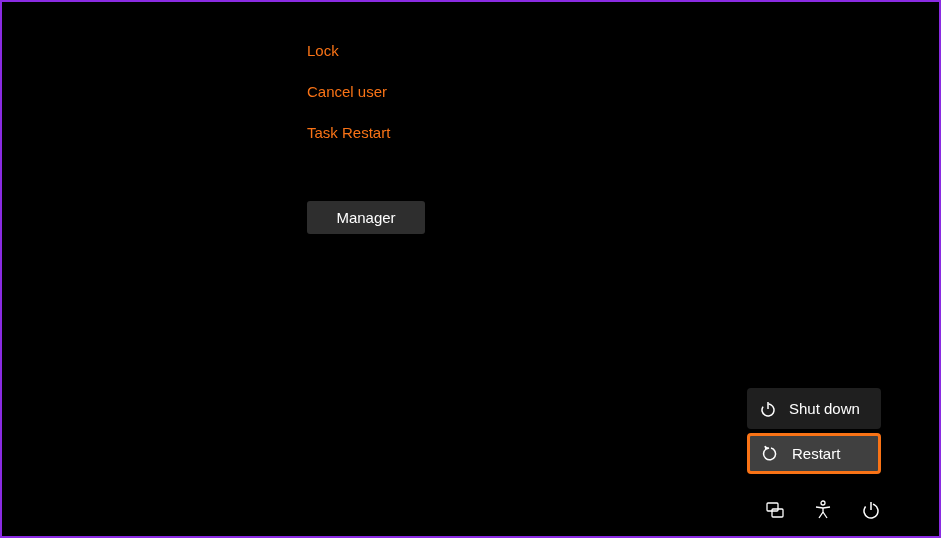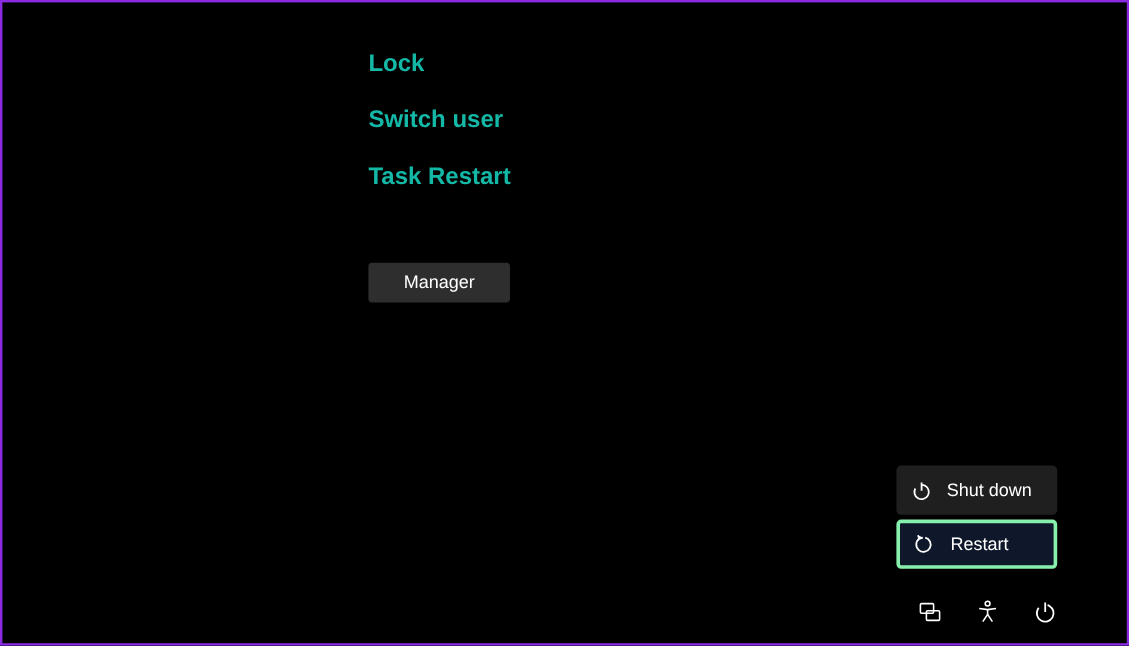--- a/index.html
+++ b/index.html
@@ -16,25 +16,24 @@
       color: #fff;
       position: relative;
       overflow: hidden;
     }
     .security-options {
       position: absolute;
       left: 305px;
       top: 28px;
     }
     .option-item {
-      font-size: 20px;
-      color: #14b8a6;
+      font-size: 15px;
+      color: #f97316;
       padding: 12px 0;
       cursor: pointer;
-      font-weight: bold;
     }
     .cancel-button {
       margin-top: 48px;
       width: 118px;
       height: 33px;
       background: #2e2e2e;
       border: none;
       border-radius: 3px;
       color: #fff;
       font-size: 15px;
@@ -54,22 +53,22 @@
       height: 41px;
       padding: 0 12px;
       font-size: 15px;
       color: #fff;
       cursor: pointer;
       background: #1f1f1f;
       border-radius: 4px;
       margin-bottom: 4px;
     }
     .power-menu-item.highlighted {
-      background: #0f172a;
-      border: 3px solid #86efac;
+      background: #404040;
+      border: 3px solid #f97316;
       border-radius: 4px;
     }
     .power-menu-icon {
       width: 18px;
       height: 18px;
       display: flex;
       align-items: center;
       justify-content: center;
       flex-shrink: 0;
     }
@@ -91,21 +90,21 @@
     }
     svg {
       display: block;
     }
   </style>
 </head>
 <body>
 
 <div class="security-options">
   <div class="option-item">Lock</div>
-  <div class="option-item">Switch user</div>
+  <div class="option-item">Cancel user</div>
   <div class="option-item">Task Restart</div>
   <button class="cancel-button">Manager</button>
 </div>
 
 <div class="power-menu">
   <div class="power-menu-item">
     <span class="power-menu-icon">
       <svg width="18" height="18" viewBox="0 0 18 18" fill="none" stroke="#fff" stroke-width="1.5">
         <circle cx="9" cy="10" r="6" stroke-dasharray="28 6" transform="rotate(-60 9 10)"></circle>
         <line x1="9" y1="2" x2="9" y2="9"></line>

